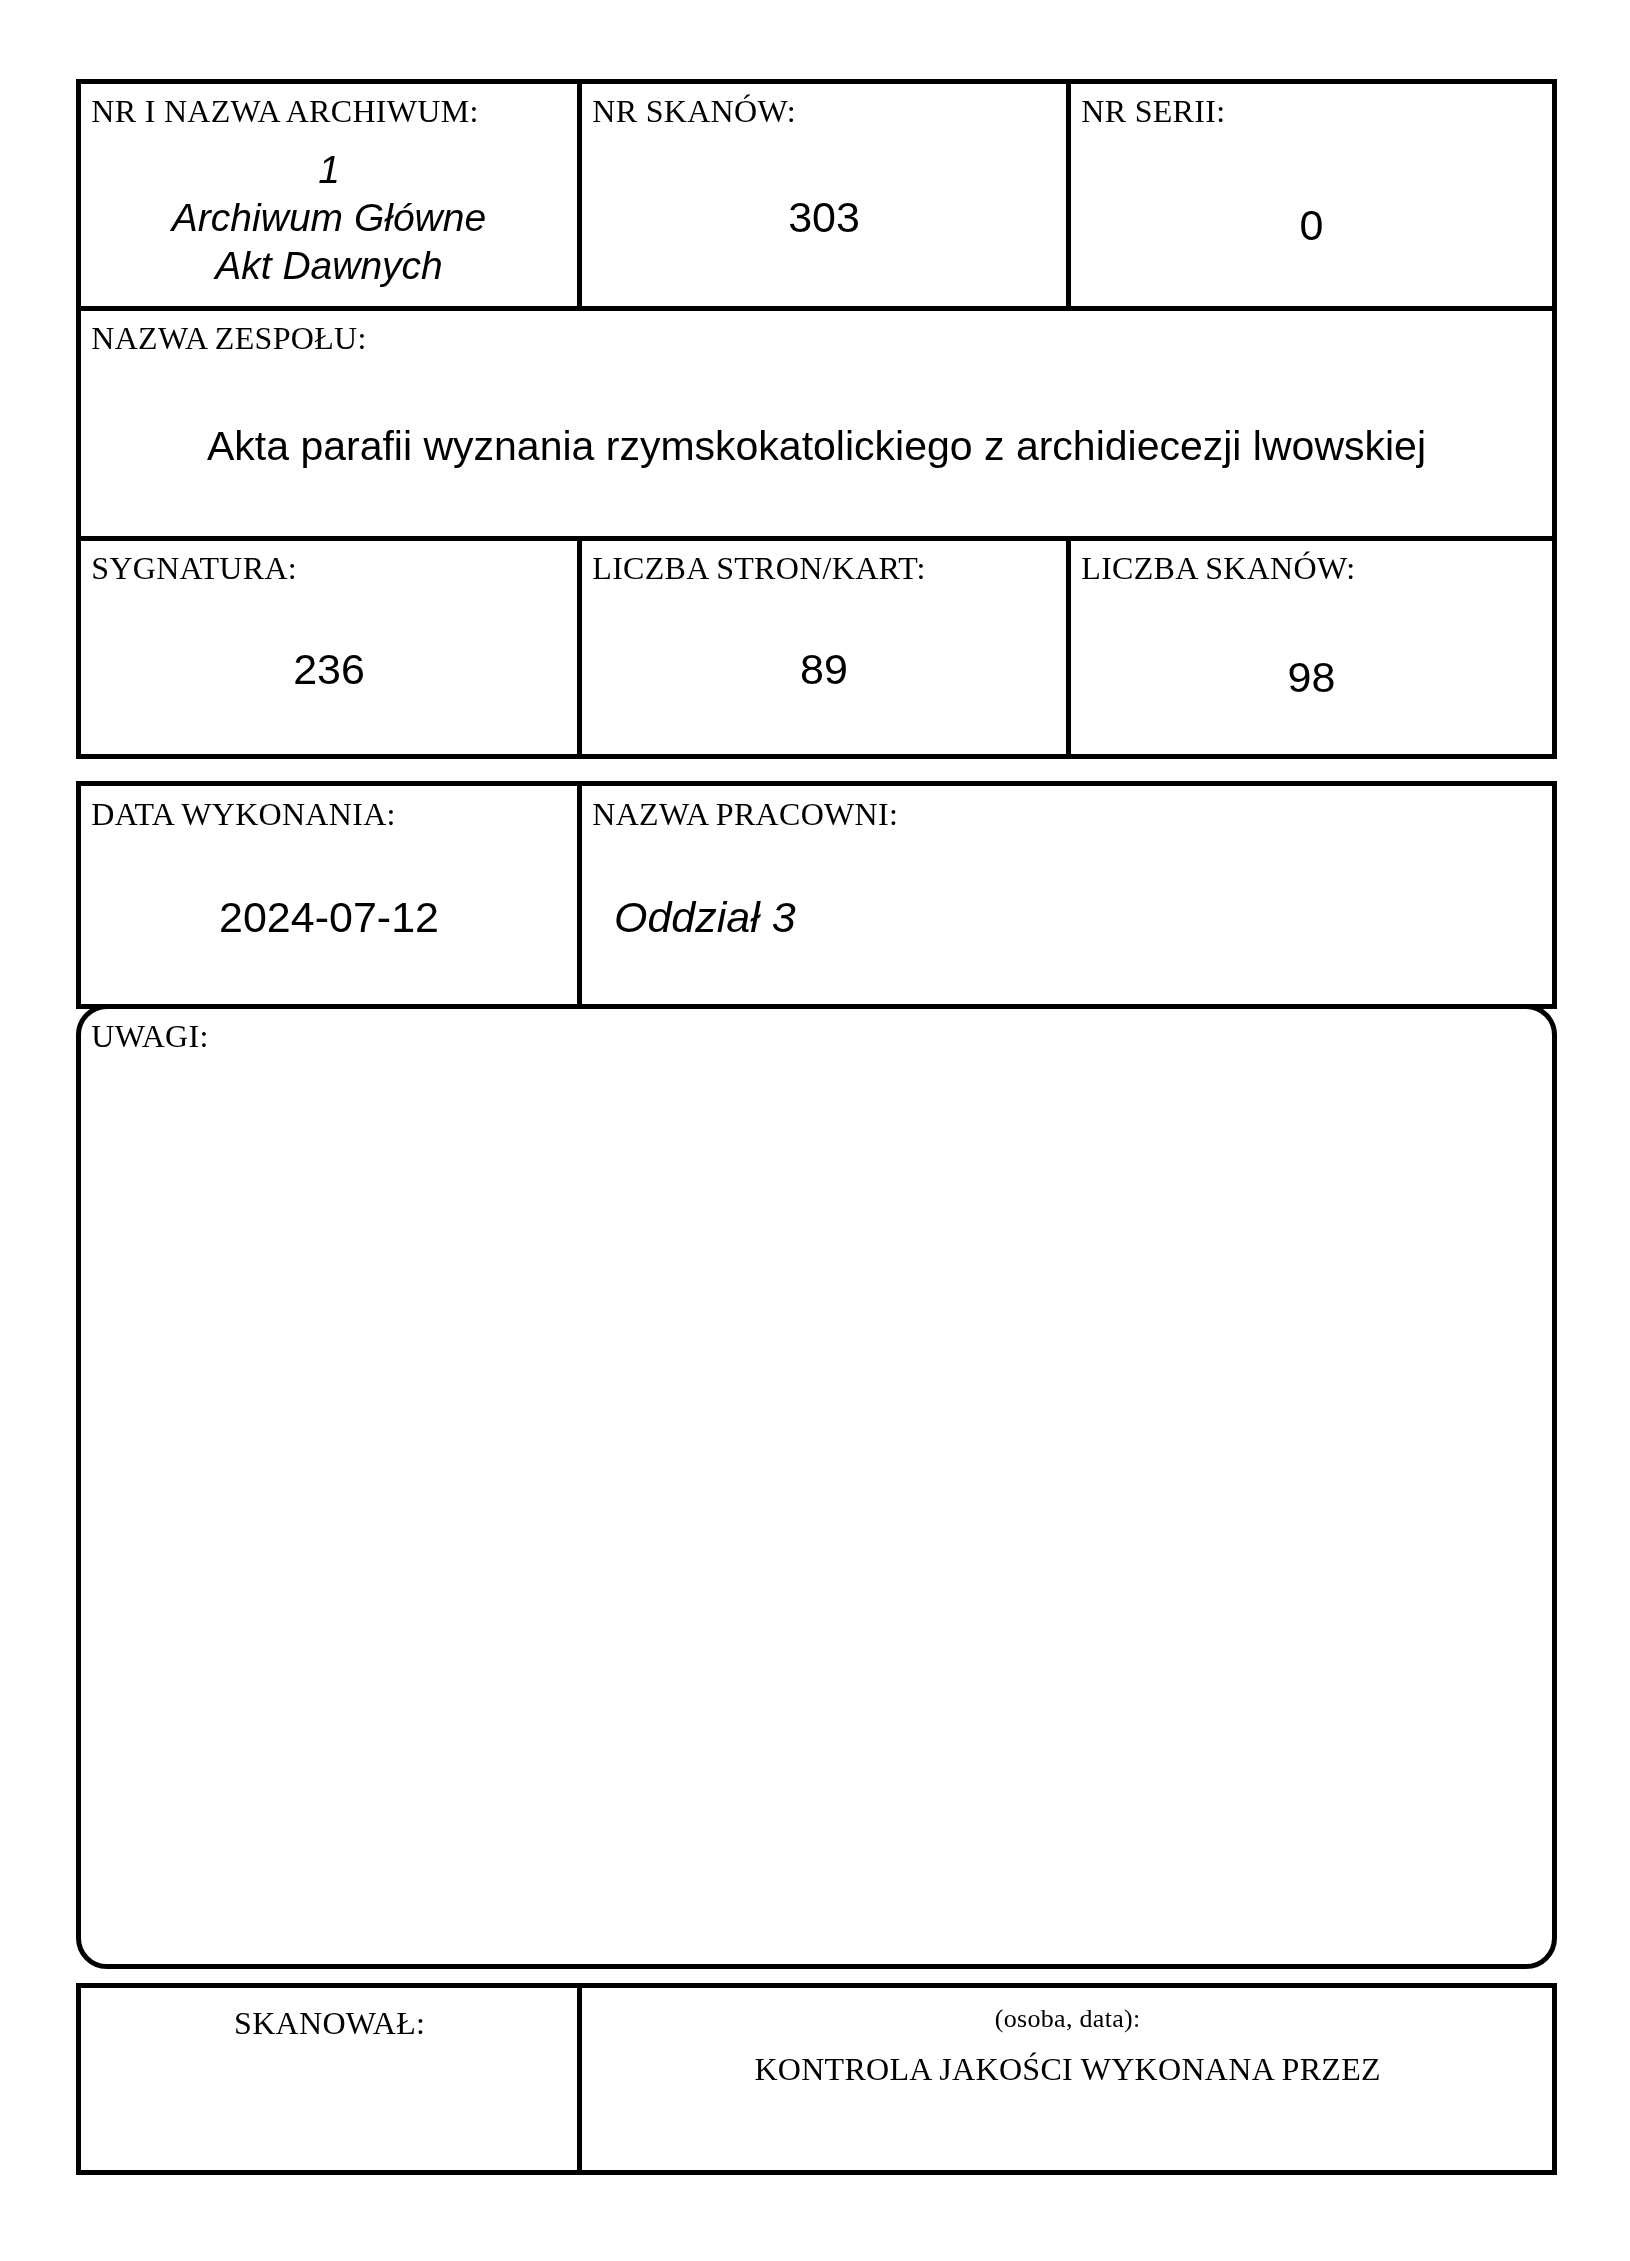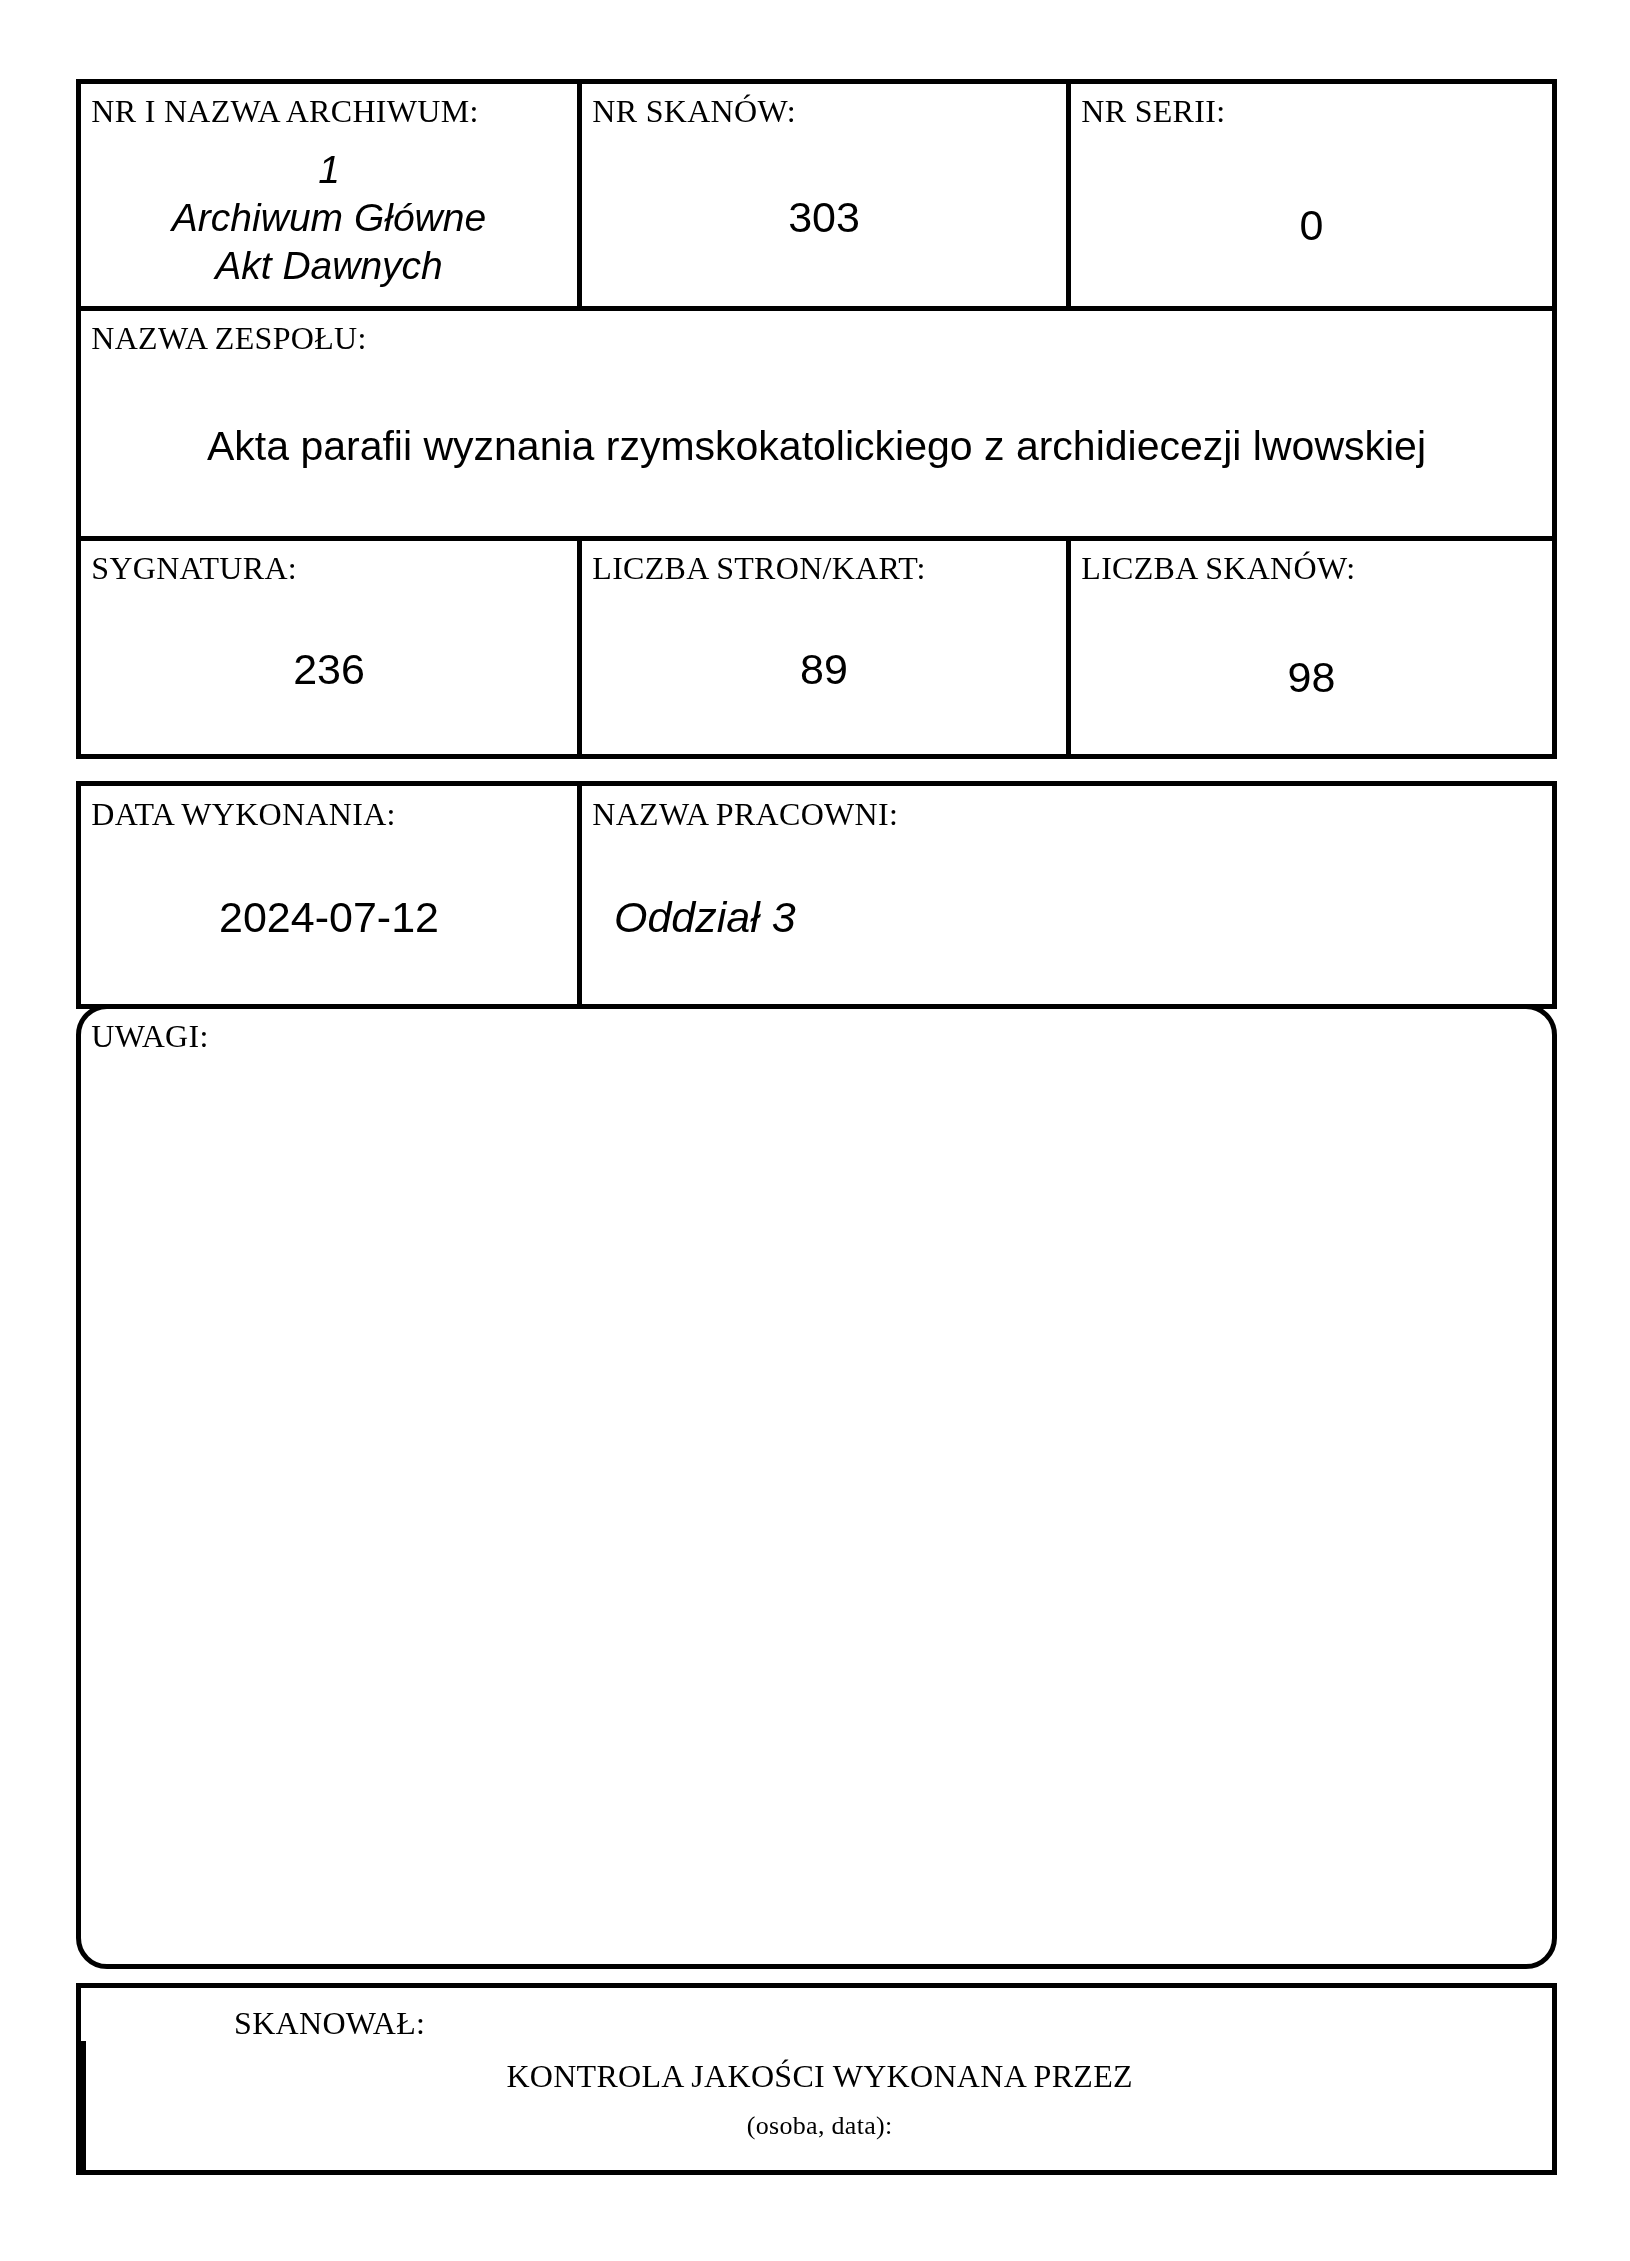--- a/index.html
+++ b/index.html
@@ -25,21 +25,21 @@
     display: flex;
     box-sizing: border-box;
     border: 5.2px solid #000000;
     background: #ffffff;
   }
   .r1 { height: 232px; }
   .r2 { height: 235px; margin-top: -5.2px; }
   .r3 { height: 223px; margin-top: -5.2px; }
   .r4 { height: 228px; margin-top: 22.6px; }
   .r5 { height: 965px; margin-top: -5.2px; border-radius: 31px; }
-  .r6 { height: 192px; margin-top: 14.2px; flex-direction: column; }
+  .r6 { height: 192px; margin-top: 14.2px; }
 
   .cell {
     box-sizing: border-box;
     display: flex;
     flex-direction: column;
     overflow: hidden;
   }
   .cell + .cell { border-left: 5.2px solid #000000; }
   .c1 { width: 496px; }
   .c2 { width: 489px; }
@@ -156,21 +156,21 @@
         <div class="label">UWAGI:</div>
         <div class="value wide"></div>
       </div>
     </div>
 
     <div class="row r6">
       <div class="cell c1">
         <div class="label center">SKANOWAŁ:</div>
       </div>
       <div class="cell cwide">
+        <div class="label center sub">(osoba, data):</div>
         <div class="label center">KONTROLA JAKOŚCI WYKONANA PRZEZ</div>
-        <div class="label center sub">(osoba, data):</div>
         <div class="value"></div>
       </div>
     </div>
 
   </div>
 </div>
 
 
 </body></html>

